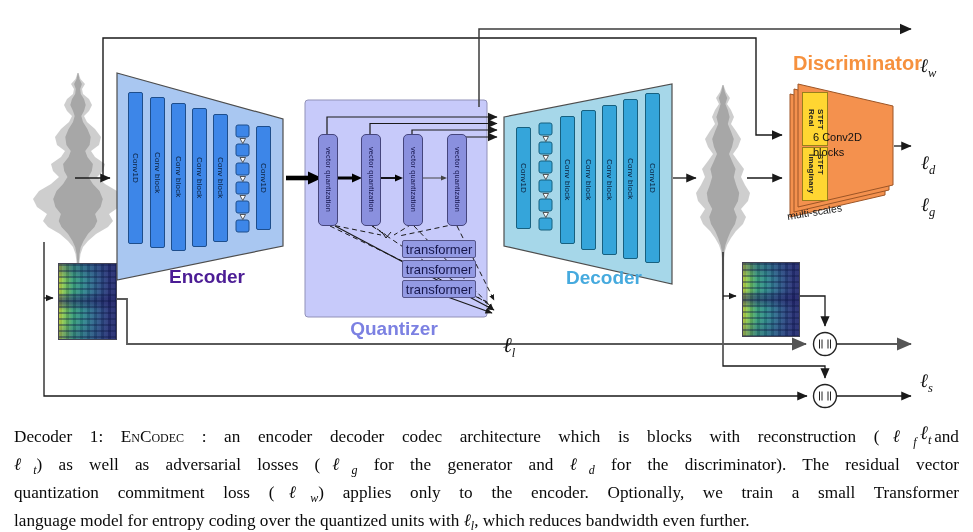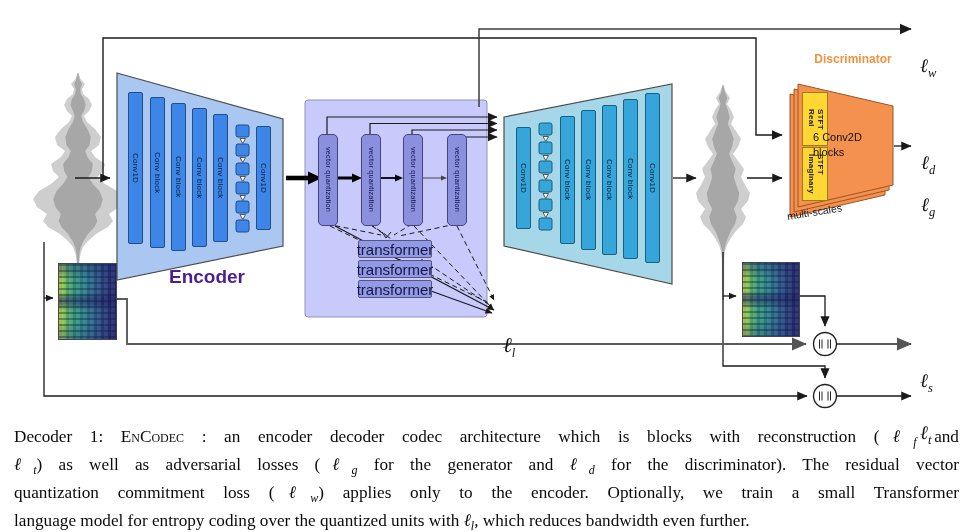--- a/index.html
+++ b/index.html
@@ -10,21 +10,21 @@
   .bar{position:absolute;display:flex;align-items:center;justify-content:center;
        border-radius:2px;box-sizing:border-box;}
   .vtext{writing-mode:vertical-lr;text-orientation:mixed;font-size:8px;color:#0b1f3a;
          letter-spacing:0.2px;white-space:nowrap;}
   .enc-bar{background:#3d86e8;border:1px solid #1e4e8c;}
   .dec-bar{background:#35a5da;border:1px solid #17607f;}
   .vq{position:absolute;background:#8a90de;border:1px solid #45457c;border-radius:5px;
       display:flex;align-items:center;justify-content:center;}
   .vq .vtext{font-size:7.3px;color:#13134a;}
   .transformer{position:absolute;background:#939ae4;border:1px solid #55558a;border-radius:2px;
-      display:flex;align-items:center;justify-content:center;font-size:15px;color:#16164a;}
+      display:flex;align-items:center;justify-content:center;font-size:13px;color:#16164a;margin-left:44px;}
   .stft{position:absolute;background:#ffd632;border:1px solid #97801c;
       display:flex;align-items:center;justify-content:center;gap:1px;}
   .stft .vtext{font-size:8px;font-weight:bold;color:#222;line-height:1.1;}
   .stft .vtext span{display:block;}
   .blk-label{position:absolute;font-weight:bold;text-align:center;}
   .loss{position:absolute;font-family:"Liberation Serif","DejaVu Serif",serif;
         font-style:italic;font-size:19px;color:#111;margin-top:40px;}
   .loss sub{font-size:12.5px;font-style:italic;}
   .conv2d{position:absolute;font-size:11px;font-weight:400;color:#111;line-height:1.35;}
   .multiscales{position:absolute;font-size:10.5px;color:#1a1a1a;transform:rotate(-9deg);
@@ -291,21 +291,23 @@
         <span>STFT</span>
       </span>
   </div>
   <div class="conv2d" style="left:813px;top:130px;width:82px;">6 Conv2D blocks</div>
   <div class="multiscales" style="left:787px;top:210px;">multi-scales</div>
 
   <div class="spec" style="left:58px;top:263px;width:57px;height:75px;"></div>
   <div class="spec" style="left:742px;top:262px;width:56px;height:73px;"></div>
 
   <div class="blk-label" style="left:157px;top:266px;width:100px;font-size:19px;color:#4c1d95;">Encoder</div>
-  <div class="blk-label" style="left:793px;top:52px;width:120px;font-size:12px;color:#f6913e;">Discriminator</div>
+  <div class="blk-label" style="left:344px;top:318px;width:100px;font-size:19px;color:#7c81e2;">Quantizer</div>
+  <div class="blk-label" style="left:554px;top:267px;width:100px;font-size:19px;color:#46aade;">Decoder</div>
+  <div class="blk-label" style="left:793px;top:52px;width:120px;font-size:20px;color:#f6913e;">Discriminator</div>
 
   <span class="loss" style="left:920px;top:15px;"><span>ℓ</span><sub>w</sub></span>
   <span class="loss" style="left:921px;top:112px;"><span>ℓ</span><sub>d</sub></span>
   <span class="loss" style="left:921px;top:154px;"><span>ℓ</span><sub>g</sub></span>
   <span class="loss" style="left:503px;top:293px;font-size:21px;"><span>ℓ</span><sub>l</sub></span>
   <span class="loss" style="left:920px;top:330px;"><span>ℓ</span><sub>s</sub></span>
   <span class="loss" style="left:920px;top:382px;"><span>ℓ</span><sub>t</sub></span>
 
   <div id="caption">
       <div class="cap-line"><span>Decoder 1: </span><span class="sc">EnCodec</span><span> : an encoder decoder codec architecture which is blocks with reconstruction (</span><span class="cap-loss"><span>ℓ</span><sub>f</sub></span><span> and</span></div>

